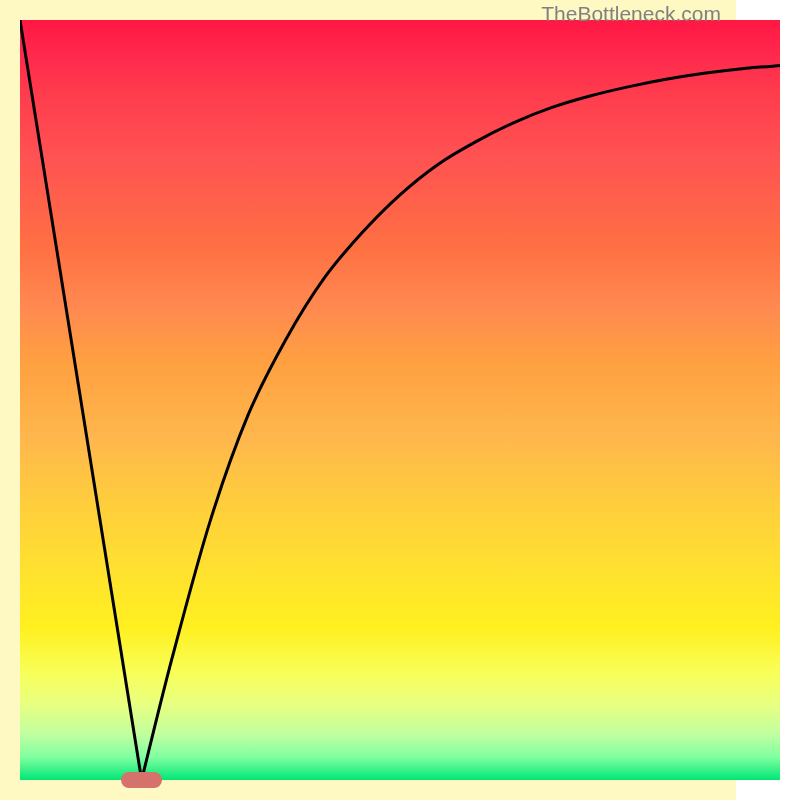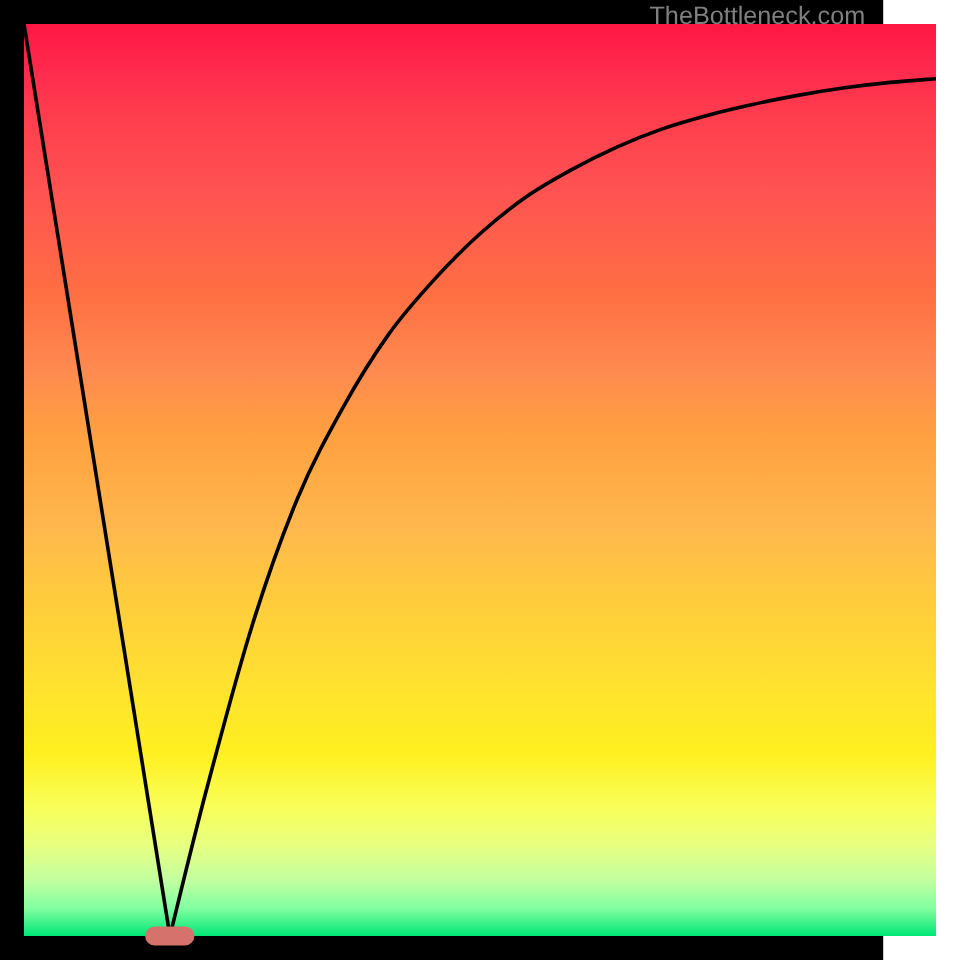--- a/index.html
+++ b/index.html
@@ -4,21 +4,21 @@
 <style>
   body {
     margin: 0;
     padding: 0;
     background: #fff;
   }
   .chart-container {
     width: 736px;
     height: 800px;
     position: relative;
-    background: #000000;
+    background: #fef9c3;
   }
   .gradient-area {
     position: absolute;
     left: 20px;
     top: 20px;
     width: 760px;
     height: 760px;
     background: linear-gradient(to bottom,
       #ff1744 0%,
       #ff2a4d 5%,

